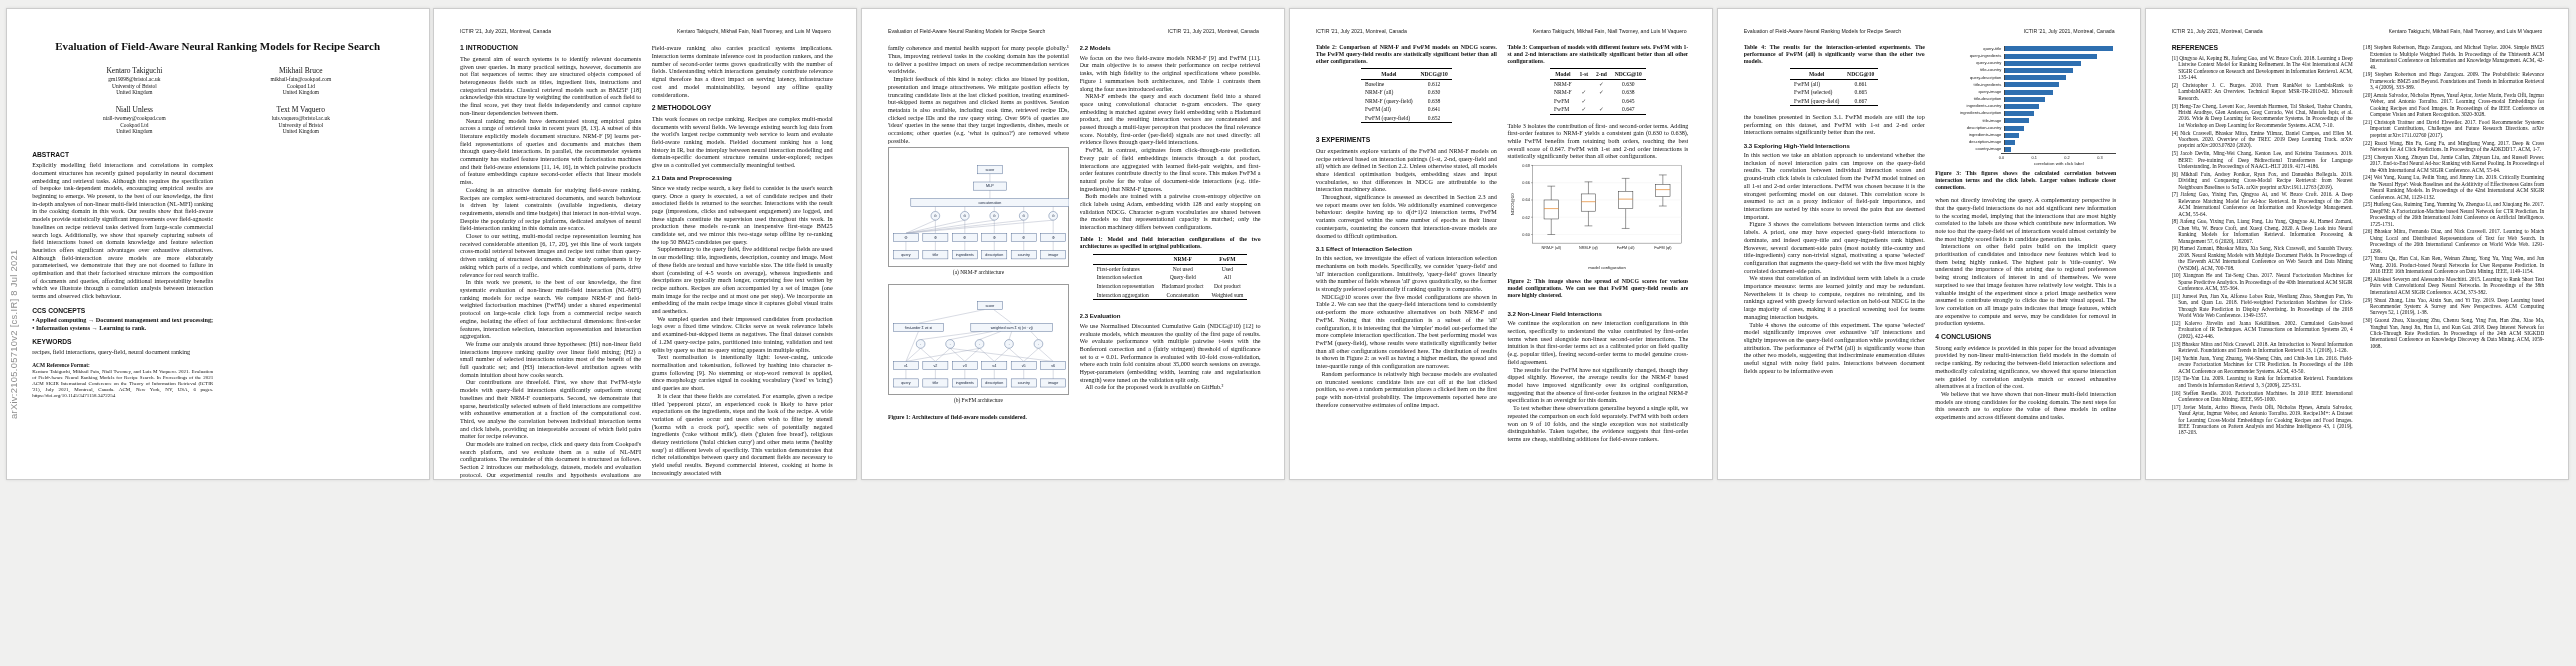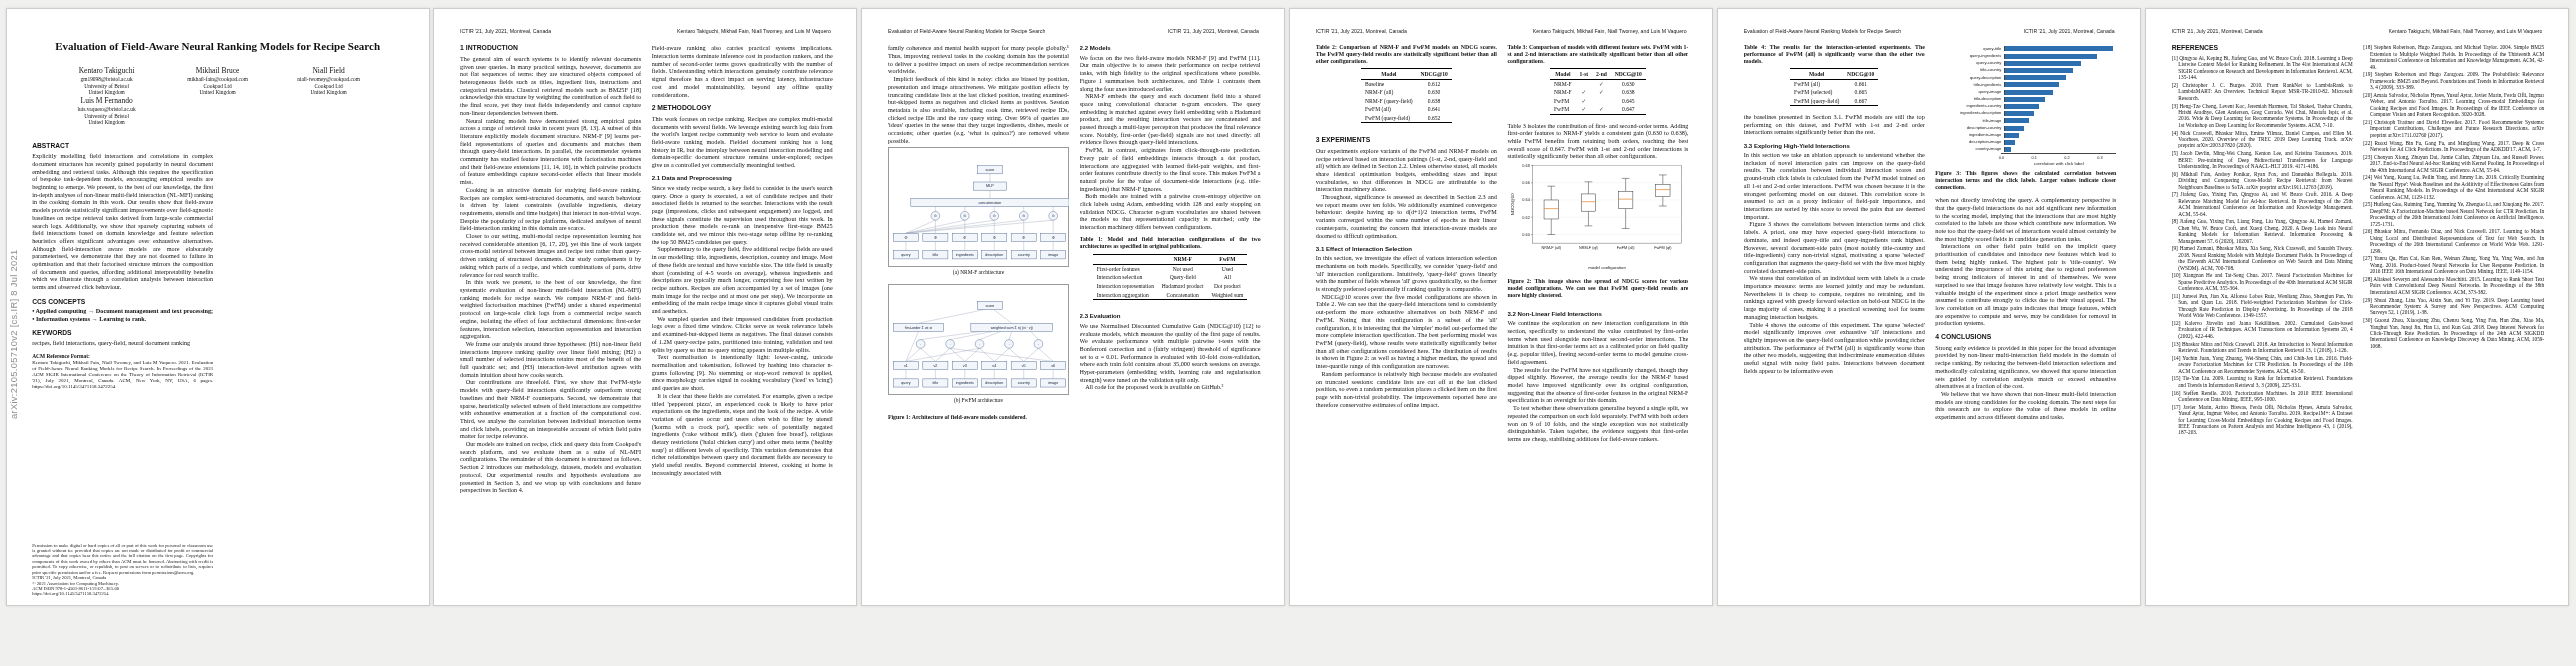--- a/index.html
+++ b/index.html
@@ -4,39 +4,39 @@
 <style>
   html,body{margin:0;padding:0;}
   body{
     width:2576px;height:667px;background:#f0f0ef;
     font-family:"Liberation Serif","DejaVu Serif",serif;color:#111;
     overflow:hidden;
   }
   .strip{display:flex;gap:3.9px;padding:8.3px 5.6px;box-sizing:border-box;}
   .page{
     position:relative;flex:none;box-sizing:border-box;
-    width:424px;height:598px;background:#ffffff;
+    width:424px;height:472px;background:#ffffff;
     border:0.6px solid #cccccc;box-shadow:0 0 2.8px rgba(0,0,0,.10);
     padding:19px 25.6px 13.3px 25.6px;overflow:hidden;
   }
   .running{display:flex;justify-content:space-between;gap:16.7px;
     font-family:"Liberation Sans","DejaVu Sans",sans-serif;font-size:5.2px;color:#1a1a1a;
     margin-bottom:10px;}
   .running span{white-space:nowrap;overflow:hidden;}
   .cols{display:flex;gap:10.6px;}
   .col{width:181px;flex:none;display:flex;flex-direction:column;height:585px;overflow:hidden;}
   .p1col{height:461px;}
   p{margin:0;font-size:6.2px;line-height:7.7px;text-align:justify;text-indent:5.6px;}
   .paras p:first-child{text-indent:0;}
   .h1s{font-family:"Liberation Sans","DejaVu Sans",sans-serif;font-weight:bold;font-size:6.8px;line-height:7.8px;margin:6.1px 0 2.8px;}
   .h2s{font-family:"Liberation Sans","DejaVu Sans",sans-serif;font-weight:bold;font-size:6.1px;line-height:7.2px;margin:5.6px 0 2.2px;}
   .mt0{margin-top:0;}
   .sech{font-family:"Liberation Sans","DejaVu Sans",sans-serif;font-weight:bold;font-size:6.7px;margin:6.7px 0 2.8px;}
   .title{font-size:11px;line-height:13.3px;font-weight:bold;text-align:center;margin:12.2px auto 0;max-width:367px;}
-  .authors{display:grid;grid-template-columns:1fr 1fr 1fr;width:333px;margin:12.2px auto 10px;}
+  .authors{display:grid;grid-template-columns:1fr 1fr;row-gap:9px;width:333px;margin:12.2px auto 10px;}
   .author{text-align:center;}
   .aname{font-size:7.5px;margin-bottom:1.1px;}
   .asub{font-size:5.4px;line-height:6.6px;}
   .abs,.ccs,.kw{text-indent:0;}
   .ccs{font-weight:bold;}
   .acmrefh{font-weight:bold;font-size:5.4px;margin:5.6px 0 1.1px;}
   .small{font-size:5px;line-height:6px;text-indent:0;}
   .perm{margin-top:auto;}
   .perm p{font-size:4.6px;line-height:5.4px;text-indent:0;color:#222;}
   .stamp{
@@ -88,27 +88,27 @@
         <div class="asub">University of Bristol</div>
         <div class="asub">United Kingdom</div>
       </div>
       <div class="author">
         <div class="aname">Mikhail Bruce</div>
         <div class="asub">mikhail-fain@cookpad.com</div>
         <div class="asub">Cookpad Ltd</div>
         <div class="asub">United Kingdom</div>
       </div>
       <div class="author">
-        <div class="aname">Niall Field</div>
+        <div class="aname">Niall Unless</div>
         <div class="asub">niall-twomey@cookpad.com</div>
         <div class="asub">Cookpad Ltd</div>
         <div class="asub">United Kingdom</div>
       </div>
       <div class="author">
-        <div class="aname">Luis M Fernando</div>
+        <div class="aname">Text M Vaquero</div>
         <div class="asub">luis.vaquero@bristol.ac.uk</div>
         <div class="asub">University of Bristol</div>
         <div class="asub">United Kingdom</div>
       </div>
     </div>
     <div class="cols">
       <div class="col p1col">
         <div class="sech mt0">ABSTRACT</div>
         <p class="abs">Explicitly modelling field interactions and correlations in complex document structures has recently gained popularity in neural document embedding and retrieval tasks. Although this requires the specification of bespoke task-dependent models, encouraging empirical results are beginning to emerge. We present, to the best of our knowledge, the first in-depth analyses of non-linear multi-field interaction (NL-MFI) ranking in the cooking domain in this work. Our results show that field-aware models provide statistically significant improvements over field-agnostic baselines on recipe retrieval tasks derived from large-scale commercial search logs. Additionally, we show that sparsely capturing subsets of field interactions based on domain knowledge and feature selection heuristics offers significant advantages over exhaustive alternatives. Although field-interaction aware models are more elaborately parameterised, we demonstrate that they are not doomed to failure in optimisation and that their factorised structure mirrors the composition of documents and queries, affording additional interpretability benefits which we illustrate through a correlation analysis between interaction terms and observed click behaviour.</p>
         <div class="sech">CCS CONCEPTS</div>

